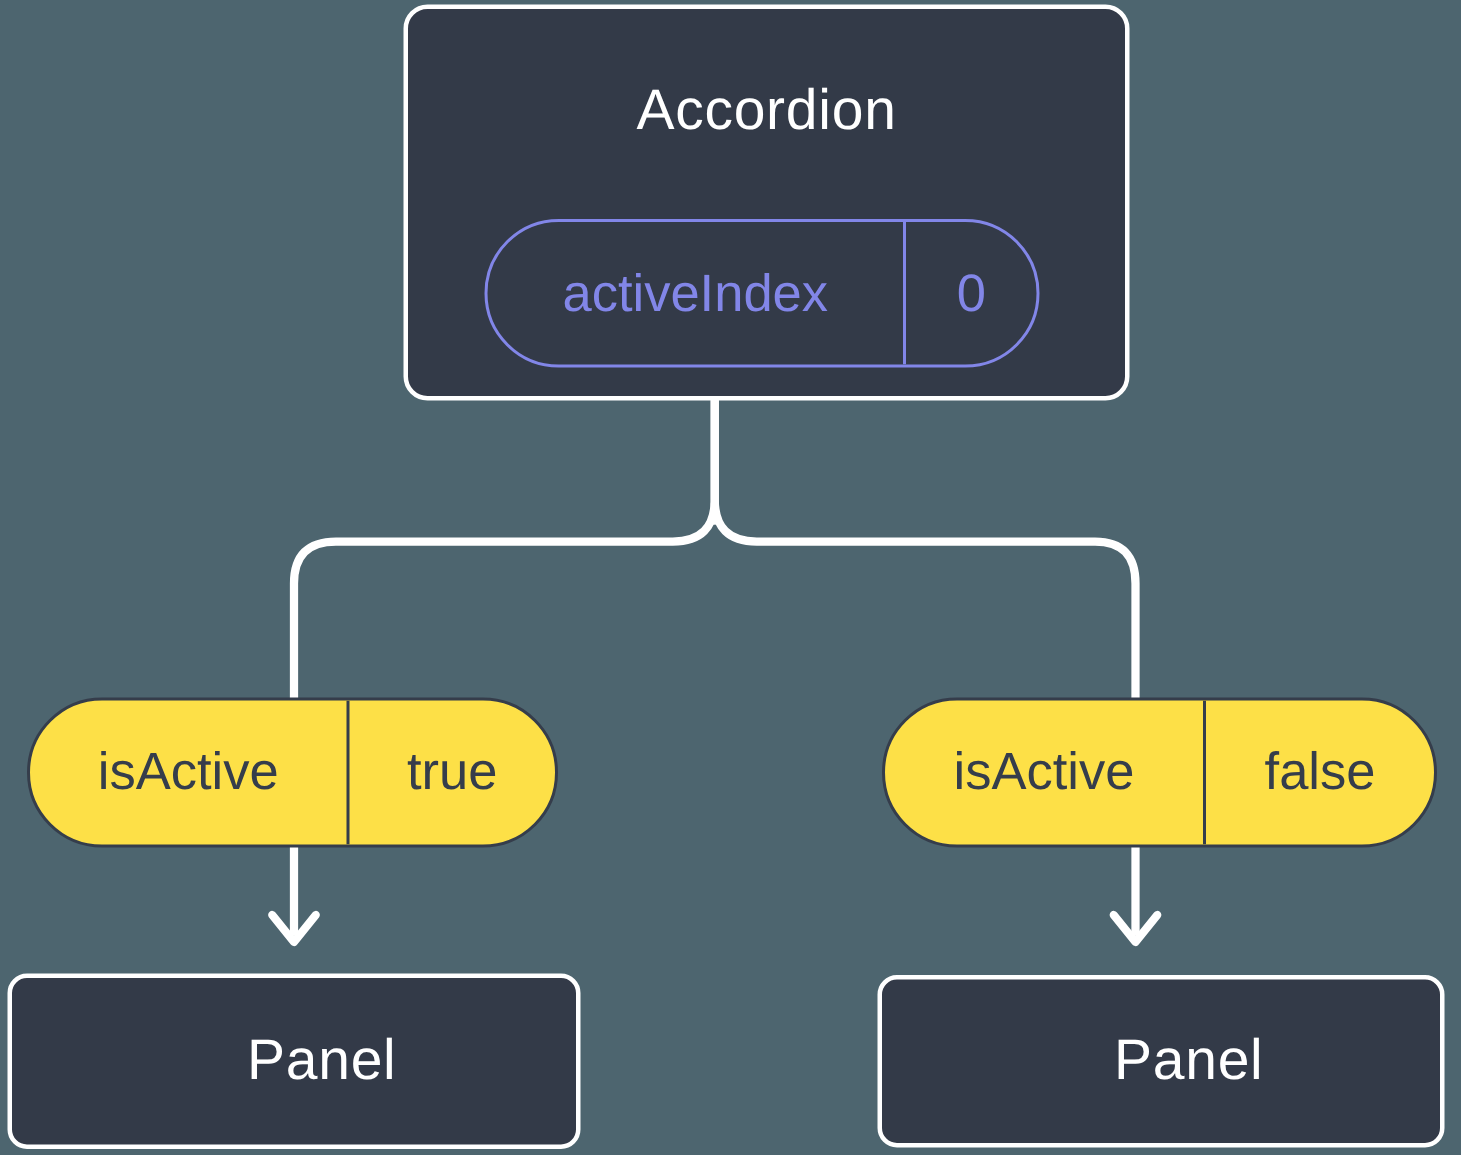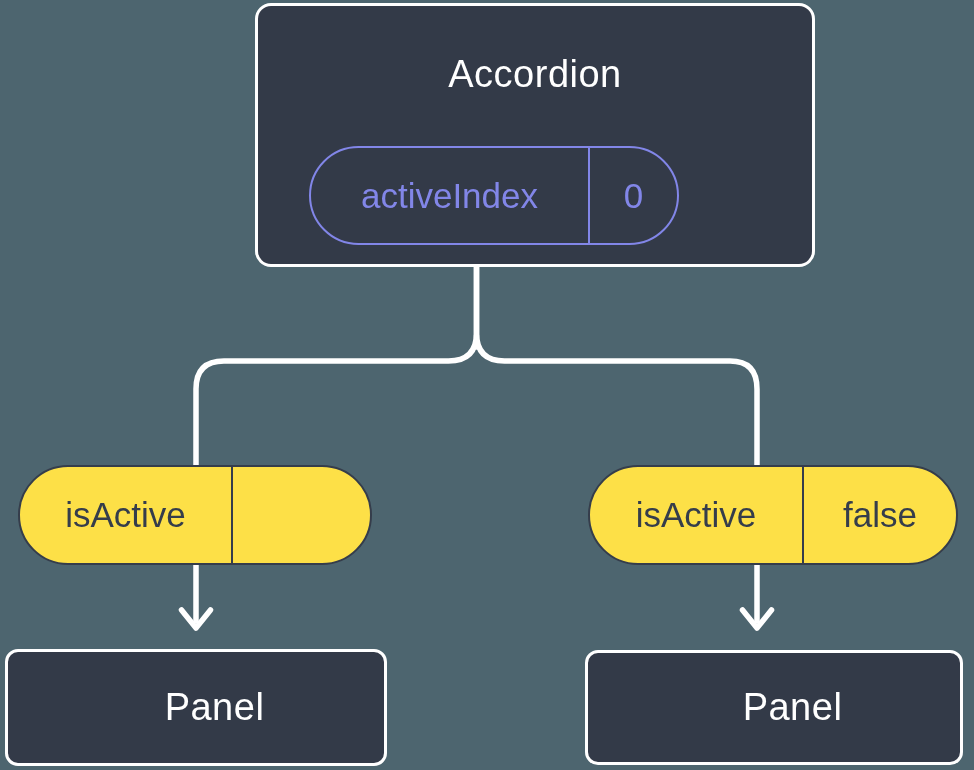--- a/index.html
+++ b/index.html
@@ -27,22 +27,22 @@
     stroke-linejoin: round;
   }
 
   .node {
     position: absolute;
     background: #333A48;
     border: 3.5px solid #FFFFFF;
   }
 
   .root-node {
-    left: 255px; top: 3px;
-    width: 560px; height: 264px;
+    left: 269px; top: 3px;
+    width: 484px; height: 264px;
     border-radius: 16px;
   }
   .root-title {
     position: absolute;
     left: 0; top: 45px; width: 100%;
     text-align: center;
     color: #FFFFFF;
     font-size: 38px;
     font-weight: 500;
     line-height: 46px;
@@ -123,20 +123,21 @@
   <div class="node root-node">
     <div class="root-title">Accordion</div>
     <div class="prop-pill">
       <div class="cell prop-label">activeIndex</div>
       <div class="cell prop-value">0</div>
     </div>
   </div>
 
   <div class="state-pill state-pill-left">
     <div class="cell state-label">isActive</div>
+    <div class="cell state-value">true</div>
   </div>
 
   <div class="state-pill state-pill-right">
     <div class="cell state-label">isActive</div>
     <div class="cell state-value">false</div>
   </div>
 
   <div class="node panel-node panel-node-left">
     <span>Panel</span>
   </div>

